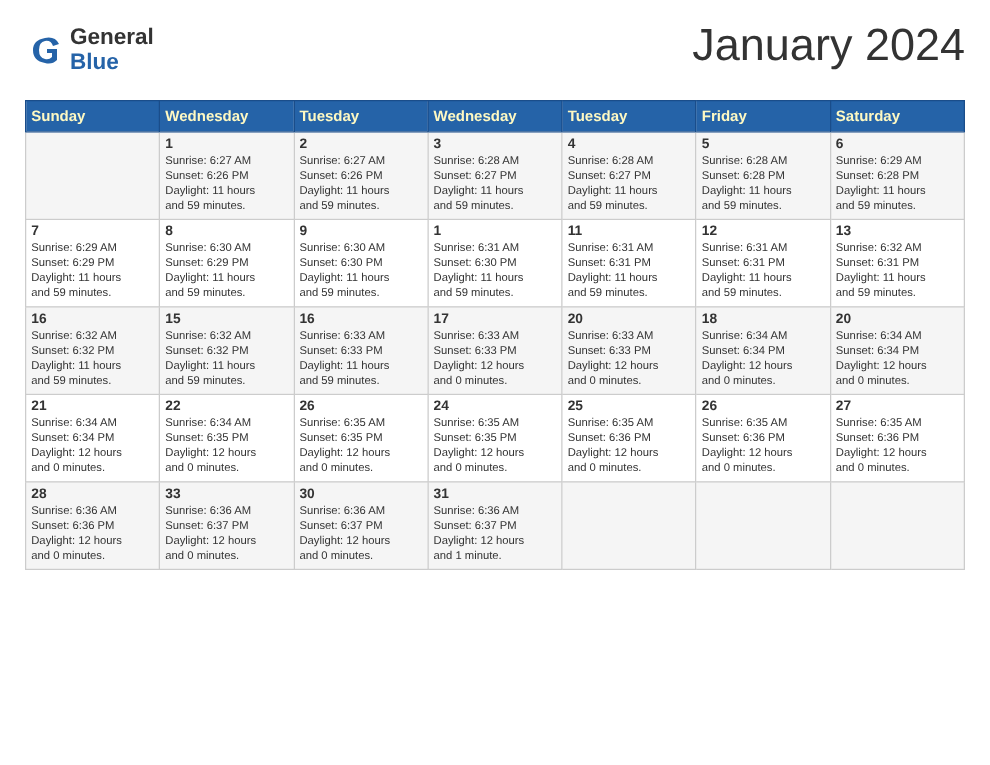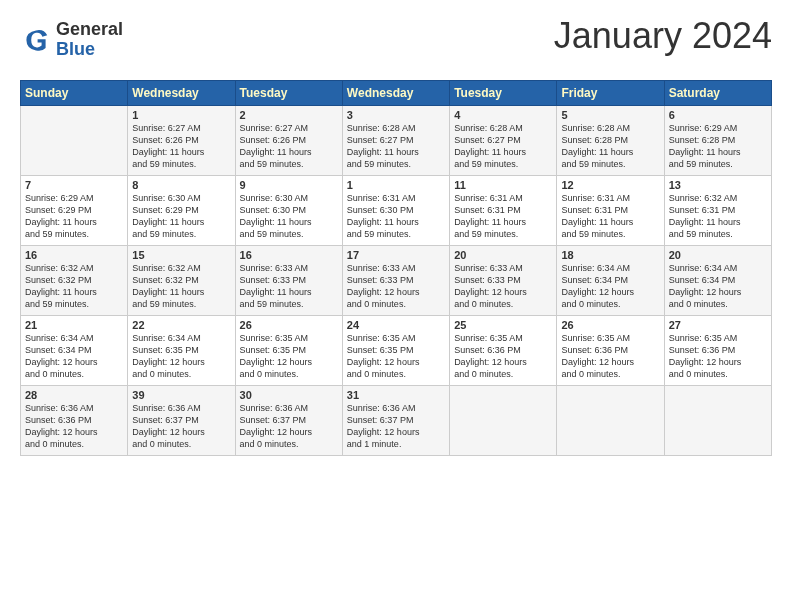--- a/index.html
+++ b/index.html
@@ -335,21 +335,21 @@
         </tr>
         <tr>
           <td>
             <span class="day-num">28</span>
             <div class="day-info" style="white-space: pre-line;">Sunrise: 6:36 AM
 Sunset: 6:36 PM
 Daylight: 12 hours
 and 0 minutes.</div>
           </td>
           <td>
-            <span class="day-num">39</span>
+            <span class="day-num">33</span>
             <div class="day-info" style="white-space: pre-line;">Sunrise: 6:36 AM
 Sunset: 6:37 PM
 Daylight: 12 hours
 and 0 minutes.</div>
           </td>
           <td>
             <span class="day-num">30</span>
             <div class="day-info" style="white-space: pre-line;">Sunrise: 6:36 AM
 Sunset: 6:37 PM
 Daylight: 12 hours

